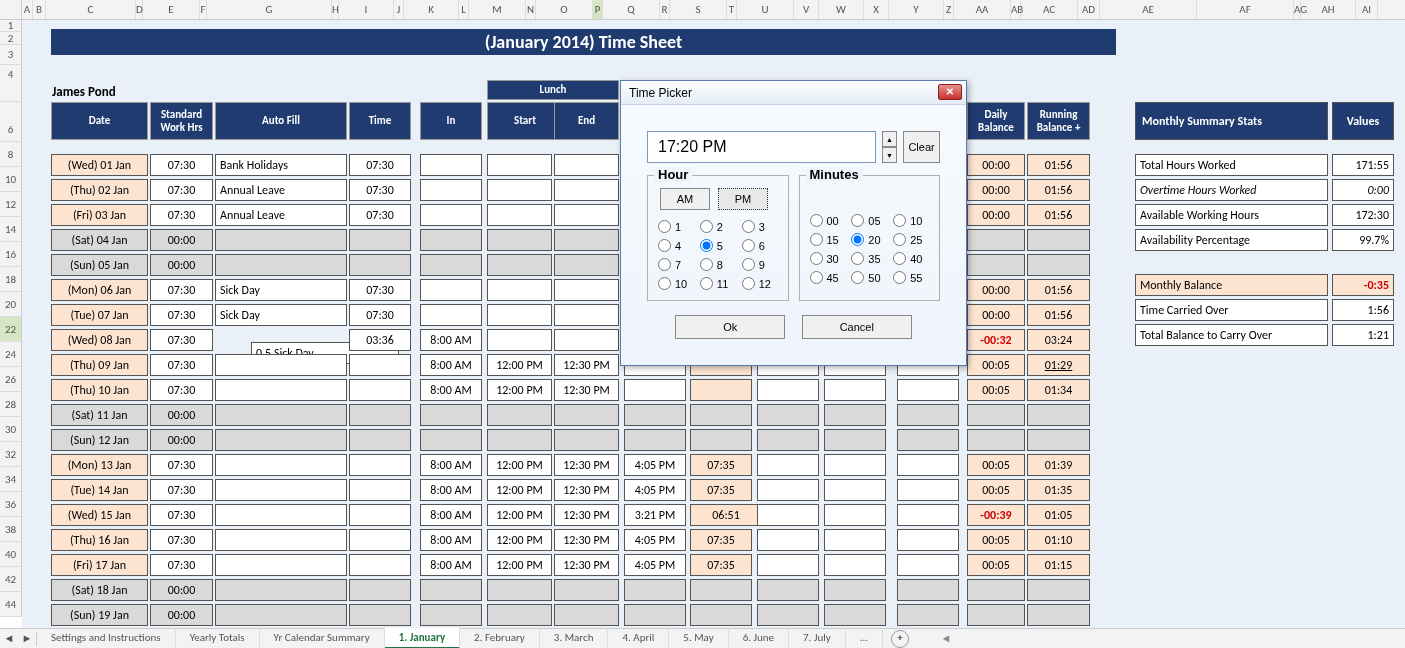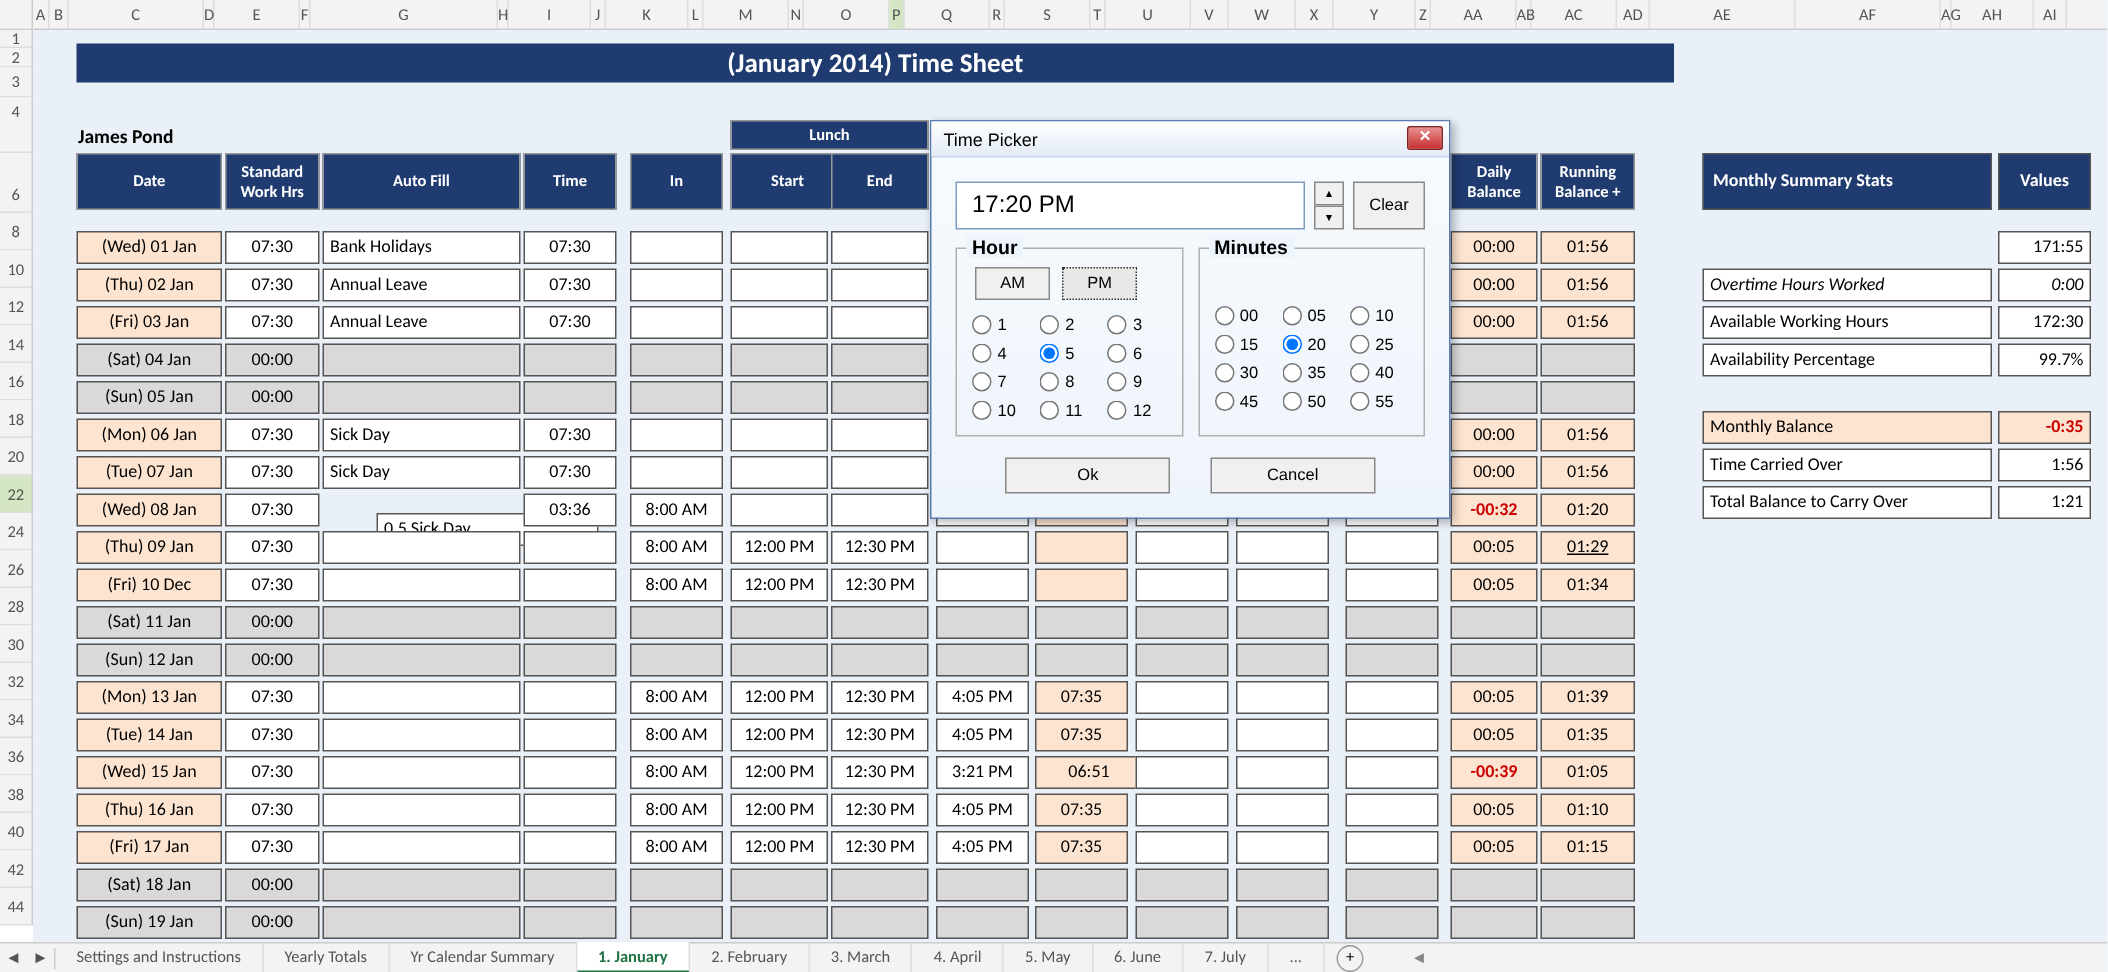--- a/index.html
+++ b/index.html
@@ -48,21 +48,21 @@
 .tab-sep { width: 1px; height: 14px; background: #ccc; }
 .tab { padding: 3px 14px; color: #555; border-right: 1px solid #ddd; cursor: pointer; }
 .tab.active { background: #fff; color: #217346; font-weight: bold; border-bottom: 2px solid #217346; }
 .tab-add { width: 18px; height: 18px; border: 1px solid #999; border-radius: 50%; margin-left: 8px; text-align: center; line-height: 14px; cursor: pointer; }
 .tab-scroll { margin-left: 30px; width: 14px; text-align: center; color: #888; }
 
 
 .dialog { position: absolute; left: 620px; top: 80px; width: 347px; background: linear-gradient(#f7fbff, #eef4fb); border: 1px solid #5a7bad; box-shadow: 2px 2px 6px rgba(0,0,0,0.3); font-family: Tahoma, sans-serif; font-size: 11px; }
 .dlg-title { background: linear-gradient(#fefefe, #e4ecf7); border-bottom: 1px solid #c5d4e8; height: 24px; display: flex; align-items: center; padding-left: 8px; font-size: 12px; position: relative; }
 .dlg-close { position: absolute; right: 4px; top: 3px; width: 24px; height: 16px; background: linear-gradient(#e89090, #c83030); border: 1px solid #8a2020; border-radius: 2px; color: #fff; text-align: center; line-height: 13px; font-size: 10px; cursor: pointer; font-weight: bold; }
-.dlg-body { padding: 16px; }
+.dlg-body { padding: 26px; }
 .dlg-time-row { display: flex; gap: 6px; margin-bottom: 12px; align-items: stretch; }
 .dlg-time-input { flex: 1; border: 1px solid #7a9ac0; background: #fff; padding: 6px 10px; font-size: 16px; height: 32px; }
 .dlg-spin { width: 20px; display: flex; flex-direction: column; }
 .dlg-spin-btn { flex: 1; background: #f0f0f0; border: 1px solid #888; font-size: 7px; text-align: center; cursor: pointer; }
 .dlg-clear { width: 48px; background: #f0f0f0; border: 1px solid #888; cursor: pointer; font-size: 11px; }
 .dlg-groups { display: flex; gap: 10px; }
 .dlg-group { flex: 1; border: 1px solid #b0b0b0; padding: 8px 6px 10px; position: relative; }
 .dlg-group-title { position: absolute; top: -9px; left: 6px; background: #eef4fb; padding: 0 4px; font-weight: bold; font-size: 13px; }
 .dlg-ampm { display: flex; gap: 8px; margin: 4px 0 10px 6px; }
 .dlg-ampm-btn { width: 50px; height: 22px; border: 1px solid #888; background: #f0f0f0; cursor: pointer; font-size: 11px; }
@@ -265,36 +265,36 @@
       <div class="cell" style="left: 327px; top: 309px; width: 62px;">03:36</div>
       <div class="cell" style="left: 398px; top: 309px; width: 62px;">8:00 AM</div>
       <div class="cell" style="left: 465px; top: 309px; width: 65px;"></div>
       <div class="cell" style="left: 532px; top: 309px; width: 65px;"></div>
       <div class="cell" style="left: 602px; top: 309px; width: 62px;"></div>
       <div class="cell peach" style="left: 668px; top: 309px; width: 62px;"></div>
       <div class="cell" style="left: 735px; top: 309px; width: 62px;"></div>
       <div class="cell" style="left: 802px; top: 309px; width: 62px;"></div>
       <div class="cell" style="left: 875px; top: 309px; width: 62px;"></div>
       <div class="cell peach neg" style="left: 945px; top: 309px; width: 58px;">-00:32</div>
-      <div class="cell peach" style="left: 1005px; top: 309px; width: 63px;">01:20</div>
+      <div class="cell peach" style="left: 1005px; top: 309px; width: 63px;">03:24</div>
       <div class="cell peach" style="left: 29px; top: 334px; width: 97px;">(Thu) 09 Jan</div>
       <div class="cell " style="left: 128px; top: 334px; width: 63px;">07:30</div>
       <div class="cell left" style="left: 193px; top: 334px; width: 132px;"></div>
       <div class="cell" style="left: 327px; top: 334px; width: 62px;"></div>
       <div class="cell" style="left: 398px; top: 334px; width: 62px;">8:00 AM</div>
       <div class="cell" style="left: 465px; top: 334px; width: 65px;">12:00 PM</div>
       <div class="cell" style="left: 532px; top: 334px; width: 65px;">12:30 PM</div>
       <div class="cell" style="left: 602px; top: 334px; width: 62px;"></div>
       <div class="cell peach" style="left: 668px; top: 334px; width: 62px;"></div>
       <div class="cell" style="left: 735px; top: 334px; width: 62px;"></div>
       <div class="cell" style="left: 802px; top: 334px; width: 62px;"></div>
       <div class="cell" style="left: 875px; top: 334px; width: 62px;"></div>
       <div class="cell peach" style="left: 945px; top: 334px; width: 58px;">00:05</div>
       <div class="cell peach" style="left: 1005px; top: 334px; width: 63px; text-decoration: underline;">01:29</div>
-      <div class="cell peach" style="left: 29px; top: 359px; width: 97px;">(Fri) 10 Dec</div>
+      <div class="cell peach" style="left: 29px; top: 359px; width: 97px;">(Thu) 10 Jan</div>
       <div class="cell " style="left: 128px; top: 359px; width: 63px;">07:30</div>
       <div class="cell left" style="left: 193px; top: 359px; width: 132px;"></div>
       <div class="cell" style="left: 327px; top: 359px; width: 62px;"></div>
       <div class="cell" style="left: 398px; top: 359px; width: 62px;">8:00 AM</div>
       <div class="cell" style="left: 465px; top: 359px; width: 65px;">12:00 PM</div>
       <div class="cell" style="left: 532px; top: 359px; width: 65px;">12:30 PM</div>
       <div class="cell" style="left: 602px; top: 359px; width: 62px;"></div>
       <div class="cell peach" style="left: 668px; top: 359px; width: 62px;"></div>
       <div class="cell" style="left: 735px; top: 359px; width: 62px;"></div>
       <div class="cell" style="left: 802px; top: 359px; width: 62px;"></div>
@@ -425,20 +425,21 @@
       <div class="cell grey" style="left: 735px; top: 584px; width: 62px;"></div>
       <div class="cell grey" style="left: 802px; top: 584px; width: 62px;"></div>
       <div class="cell grey" style="left: 875px; top: 584px; width: 62px;"></div>
       <div class="cell grey" style="left: 945px; top: 584px; width: 58px;"></div>
       <div class="cell grey" style="left: 1005px; top: 584px; width: 63px;"></div>
     </div>
 
   <div class="sum-hdr" style="left:1113px;top:82px;width:193px">Monthly Summary Stats</div>
   <div class="sum-hdr" style="left:1310px;top:82px;width:62px;justify-content:center;padding:0">Values</div>
 
+  <div class="sum-cell" style="left:1113px;top:134px;width:193px">Total Hours Worked</div>
   <div class="sum-cell r" style="left:1310px;top:134px;width:62px">171:55</div>
   <div class="sum-cell italic" style="left:1113px;top:159px;width:193px">Overtime Hours Worked</div>
   <div class="sum-cell r italic" style="left:1310px;top:159px;width:62px">0:00</div>
   <div class="sum-cell" style="left:1113px;top:184px;width:193px">Available Working Hours</div>
   <div class="sum-cell r" style="left:1310px;top:184px;width:62px">172:30</div>
   <div class="sum-cell" style="left:1113px;top:209px;width:193px">Availability Percentage</div>
   <div class="sum-cell r" style="left:1310px;top:209px;width:62px">99.7%</div>
 
   <div class="sum-cell peach" style="left:1113px;top:254px;width:193px">Monthly Balance</div>
   <div class="sum-cell r peach neg" style="left:1310px;top:254px;width:62px">-0:35</div>

